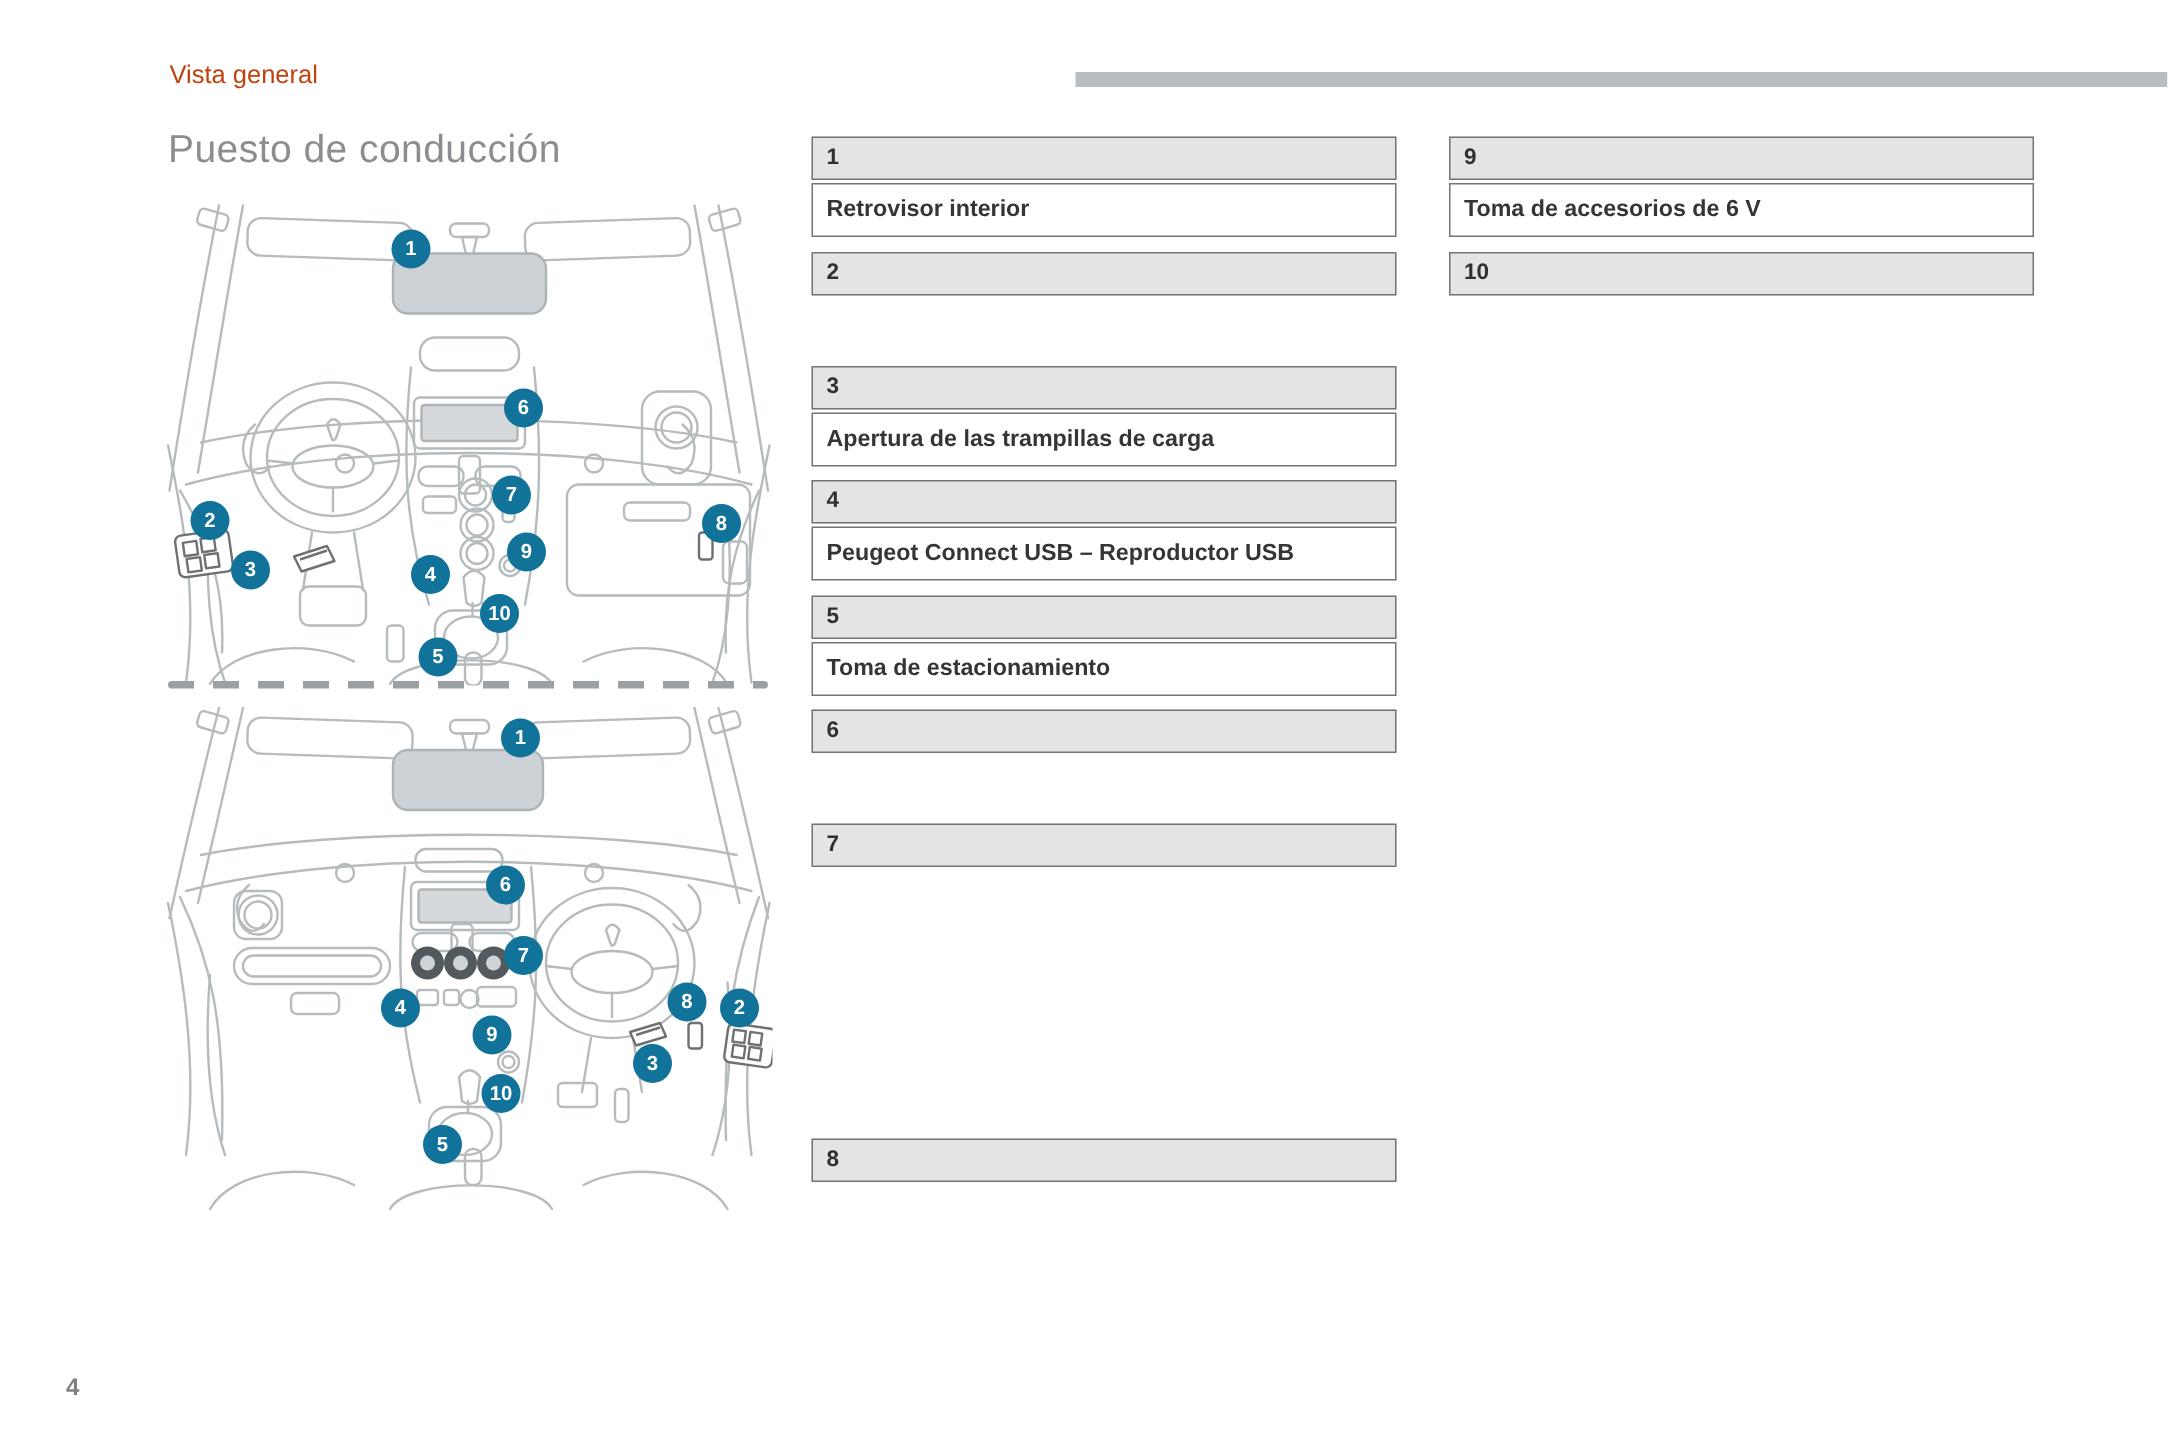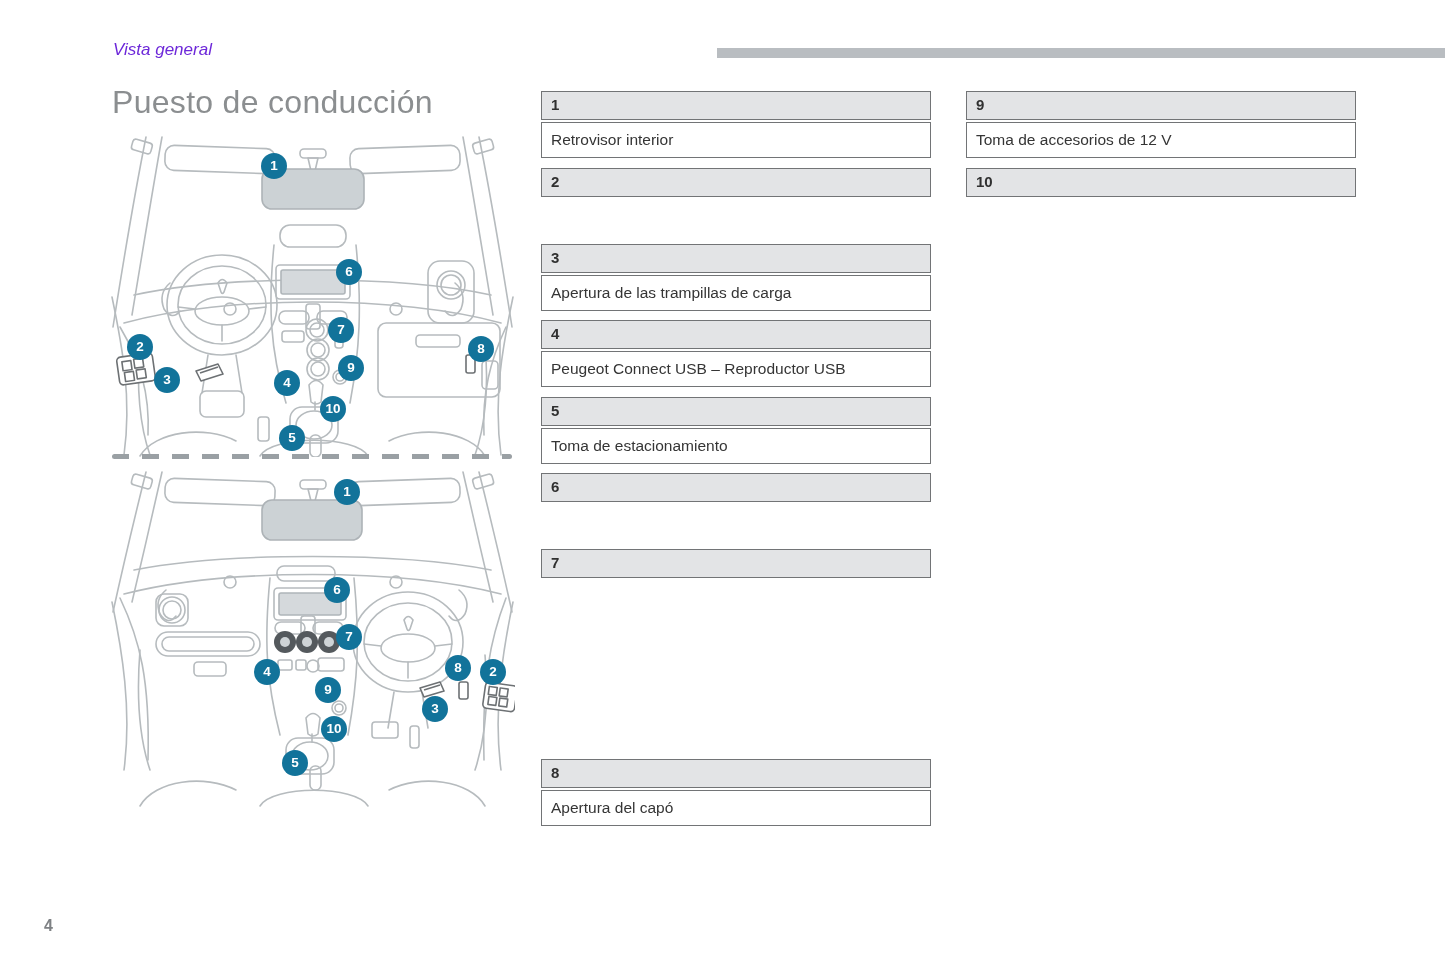--- a/index.html
+++ b/index.html
@@ -2,33 +2,33 @@
 <html><head>
 <meta charset="utf-8">
 <style>
   html,body{margin:0;padding:0;}
   body{
     width:1445px;height:964px;position:relative;background:#ffffff;
     font-family:"Liberation Sans", sans-serif;color:#353535;overflow:hidden;
   }
   .abs{position:absolute;}
   
-  .breadcrumb{left:113px;top:40px;font-size:17px;color:#6d28d9;font-style:italic;}
+  .breadcrumb{left:113px;top:40px;font-size:17px;color:#c2410c;}
   .header-bar{left:717px;top:48px;width:728px;height:10px;background:#b9bdc1;}
-  .page-title{left:112px;top:84px;font-size:32px;color:#8b8e90;letter-spacing:0.3px;}
+  .page-title{left:112px;top:84px;font-size:26px;color:#8b8e90;letter-spacing:0.3px;}
   .page-number{left:44px;top:917px;font-size:16px;font-weight:bold;color:#7e8184;}
   
   .legend-entry{width:390px;}
   .lg-head{
     box-sizing:border-box;border:1.5px solid #727476;background:#e3e4e6;
     height:29px;line-height:26px;padding-left:9px;font-size:15px;font-weight:bold;color:#303030;
   }
   .lg-body{
     box-sizing:border-box;border:1.5px solid #727476;background:#ffffff;margin-top:2px;
-    padding:5px 9px 6px 9px;font-size:15.5px;line-height:23px;color:#353535;white-space:pre-line;
+    padding:5px 9px 6px 9px;font-size:15.5px;line-height:23px;color:#353535;white-space:pre-line;font-weight:bold;
   }
   
   .mk{
     width:26px;height:26px;border-radius:50%;background:#12739a;color:#ffffff;
     display:flex;align-items:center;justify-content:center;
     font-size:13.5px;font-weight:bold;line-height:1;
   }
   
   .dash-sep{
     left:112px;top:454px;width:400px;height:5px;border-radius:3px;
@@ -288,22 +288,21 @@
   <div class="lg-body">Toma de estacionamiento</div>
 </div>
 <div class="abs legend-entry" style="left:541px;top:473px;">
   <div class="lg-head">6</div>
 </div>
 <div class="abs legend-entry" style="left:541px;top:549px;">
   <div class="lg-head">7</div>
 </div>
 <div class="abs legend-entry" style="left:541px;top:759px;">
   <div class="lg-head">8</div>
-  <div class="lg-body">Apertura del capó</div>
 </div>
 
 <div class="abs legend-entry" style="left:966px;top:91px;">
   <div class="lg-head">9</div>
-  <div class="lg-body">Toma de accesorios de 12 V</div>
+  <div class="lg-body">Toma de accesorios de 6 V</div>
 </div>
 <div class="abs legend-entry" style="left:966px;top:168px;">
   <div class="lg-head">10</div>
 </div>
 
 </body></html>

